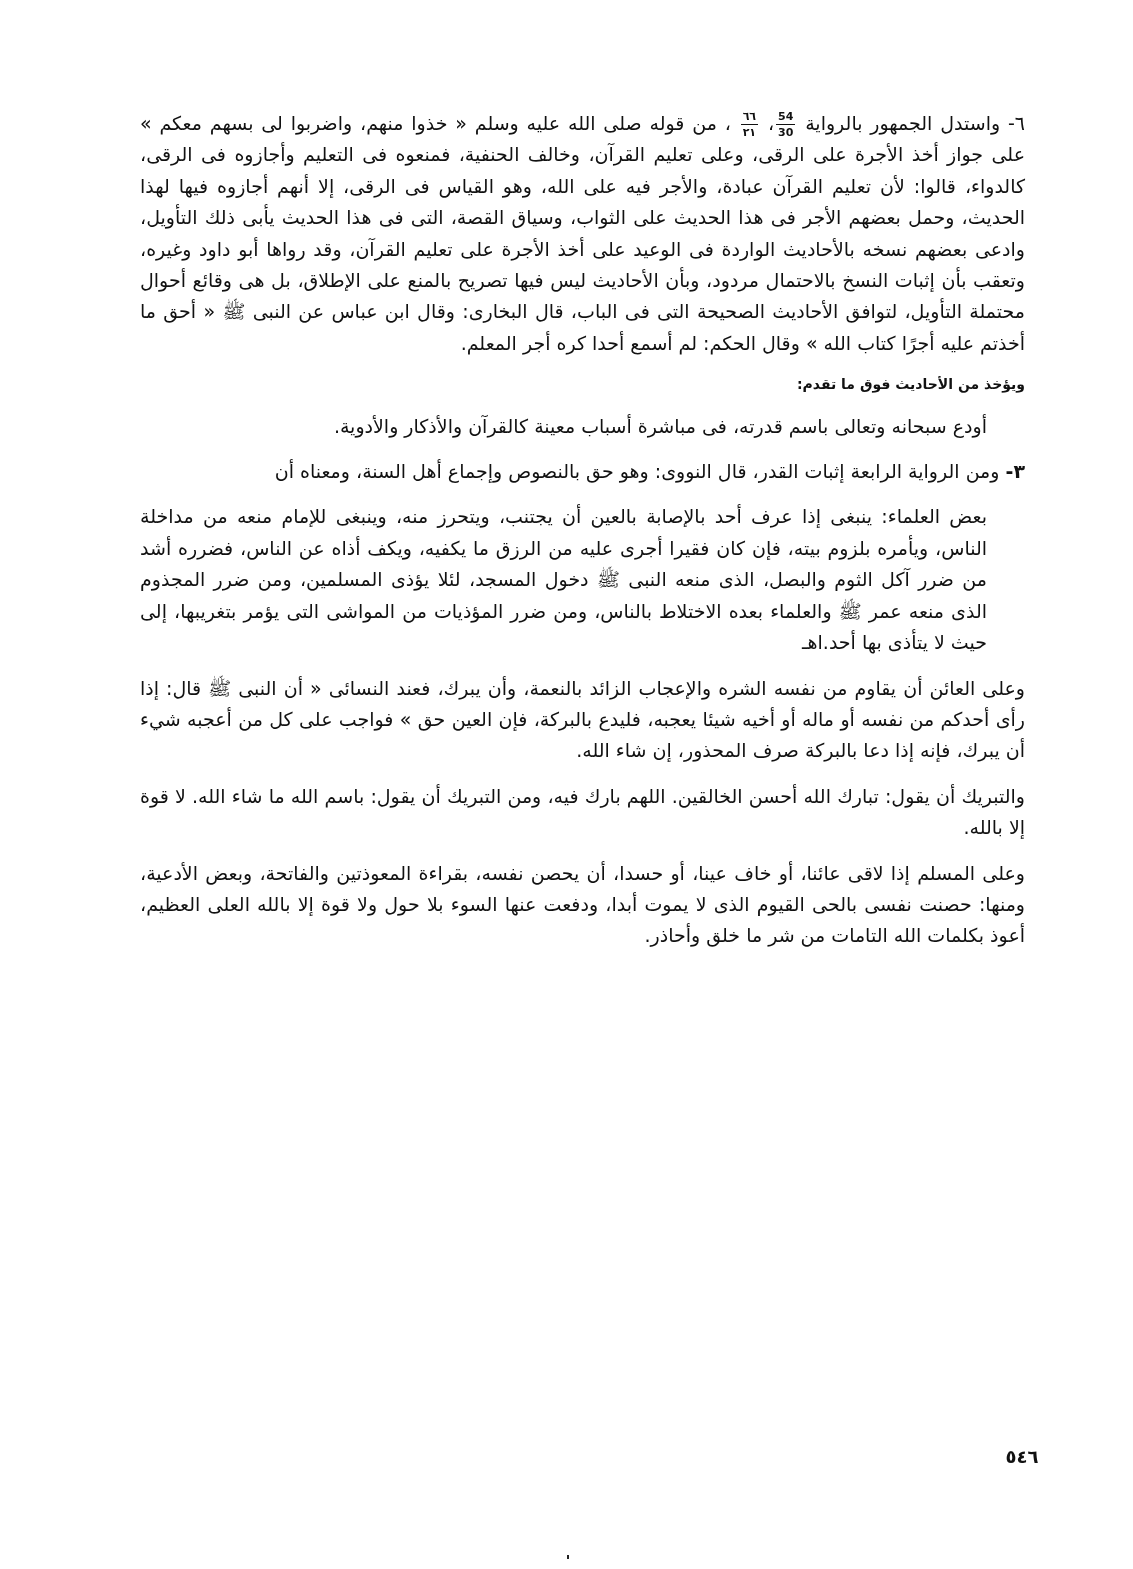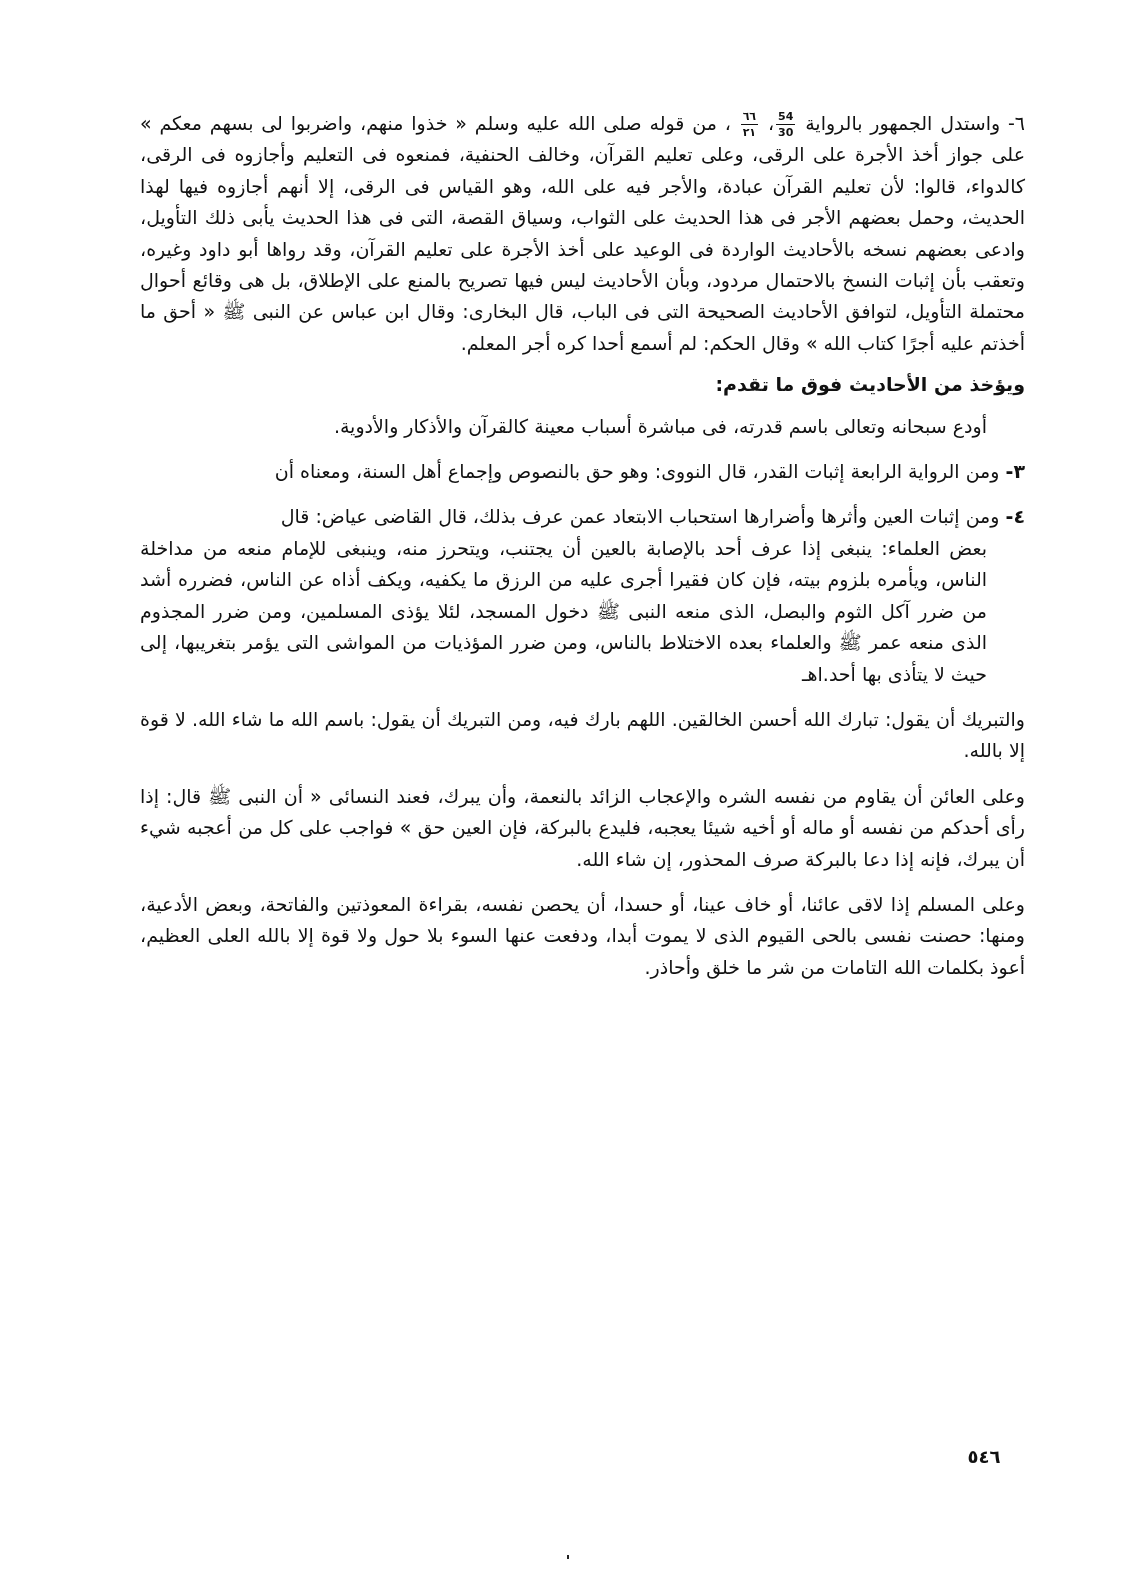--- a/index.html
+++ b/index.html
@@ -5,30 +5,30 @@
     html, body { margin: 0; padding: 0; background: #ffffff; }
     body { width: 1133px; height: 1569px; position: relative; overflow: hidden; }
     .page {
       position: absolute; left: 140px; top: 108px; width: 885px;
       direction: rtl; text-align: justify;
       font-family: "DejaVu Sans", sans-serif;
       color: #111111; font-size: 19px; line-height: 31.4px;
     }
     .para { margin: 0; }
     .block { margin-top: 14px; }
-    .heading { font-weight: bold; margin: 10px 0 10px 0; font-size: 19px; }
+    .heading { font-weight: bold; margin: 10px 0 10px 0; font-size: 14px; }
     .item { position: relative; padding-right: 0; margin: 0 0 14px 0; }
     .item .num { display: inline; font-weight: bold; }
     .item .body-indent { display: block; padding-right: 38px; }
     .item .first { display: block; }
     .frac { display: inline-block; vertical-align: middle; text-align: center; font-size: 11px; line-height: 13px; margin: 0 2px; font-weight: bold; }
     .frac .top { display: block; border-bottom: 1.5px solid #111; padding: 0 2px 1px 2px; }
     .frac .bot { display: block; padding-top: 1px; }
     .page-number {
-      position: absolute; left: 954px; top: 1446px; width: 60px;
+      position: absolute; left: 992px; top: 1446px; width: 60px;
       direction: rtl; text-align: center;
       font-family: "DejaVu Sans", sans-serif; font-size: 18px; font-weight: bold; color: #111;
     }
     .bottom-dot { position: absolute; left: 567px; top: 1555px; width: 2px; height: 4px; background: #222; }
   </style>
 </head>
 <body>
 
 <div class="page">
 
@@ -54,26 +54,22 @@
 
 
   <div class="item">
     <span class="first">
       <span class="num">٣-</span>
       <span>ومن الرواية الرابعة إثبات القدر، قال النووى: وهو حق بالنصوص وإجماع أهل السنة، ومعناه أن</span>
     </span>
   </div>
 
   <div class="item">
-    <span class="first">
-      <span class="num">٤-</span>
-      <span>ومن إثبات العين وأثرها وأضرارها استحباب الابتعاد عمن عرف بذلك، قال القاضى عياض: قال</span>
-    </span>
     <span class="body-indent">بعض العلماء: ينبغى إذا عرف أحد بالإصابة بالعين أن يجتنب، ويتحرز منه، وينبغى للإمام منعه من مداخلة الناس، ويأمره بلزوم بيته، فإن كان فقيرا أجرى عليه من الرزق ما يكفيه، ويكف أذاه عن الناس، فضرره أشد من ضرر آكل الثوم والبصل، الذى منعه النبى ﷺ دخول المسجد، لئلا يؤذى المسلمين، ومن ضرر المجذوم الذى منعه عمر ﷺ والعلماء بعده الاختلاط بالناس، ومن ضرر المؤذيات من المواشى التى يؤمر بتغريبها، إلى حيث لا يتأذى بها أحد.اهـ</span>
   </div>
 
+  <p class="para block">وعلى العائن أن يقاوم من نفسه الشره والإعجاب الزائد بالنعمة، وأن يبرك، فعند النسائى « أن النبى ﷺ قال: إذا رأى أحدكم من نفسه أو ماله أو أخيه شيئا يعجبه، فليدع بالبركة، فإن العين حق » فواجب على كل من أعجبه شيء أن يبرك، فإنه إذا دعا بالبركة صرف المحذور، إن شاء الله.</p>
   <p class="para block">والتبريك أن يقول: تبارك الله أحسن الخالقين. اللهم بارك فيه، ومن التبريك أن يقول: باسم الله ما شاء الله. لا قوة إلا بالله.</p>
-  <p class="para block">وعلى العائن أن يقاوم من نفسه الشره والإعجاب الزائد بالنعمة، وأن يبرك، فعند النسائى « أن النبى ﷺ قال: إذا رأى أحدكم من نفسه أو ماله أو أخيه شيئا يعجبه، فليدع بالبركة، فإن العين حق » فواجب على كل من أعجبه شيء أن يبرك، فإنه إذا دعا بالبركة صرف المحذور، إن شاء الله.</p>
   <p class="para block">وعلى المسلم إذا لاقى عائنا، أو خاف عينا، أو حسدا، أن يحصن نفسه، بقراءة المعوذتين والفاتحة، وبعض الأدعية، ومنها: حصنت نفسى بالحى القيوم الذى لا يموت أبدا، ودفعت عنها السوء بلا حول ولا قوة إلا بالله العلى العظيم، أعوذ بكلمات الله التامات من شر ما خلق وأحاذر.</p>
 </div>
 
 <div class="page-number">٥٤٦</div>
 <div class="bottom-dot"></div>
 
 </body></html>

